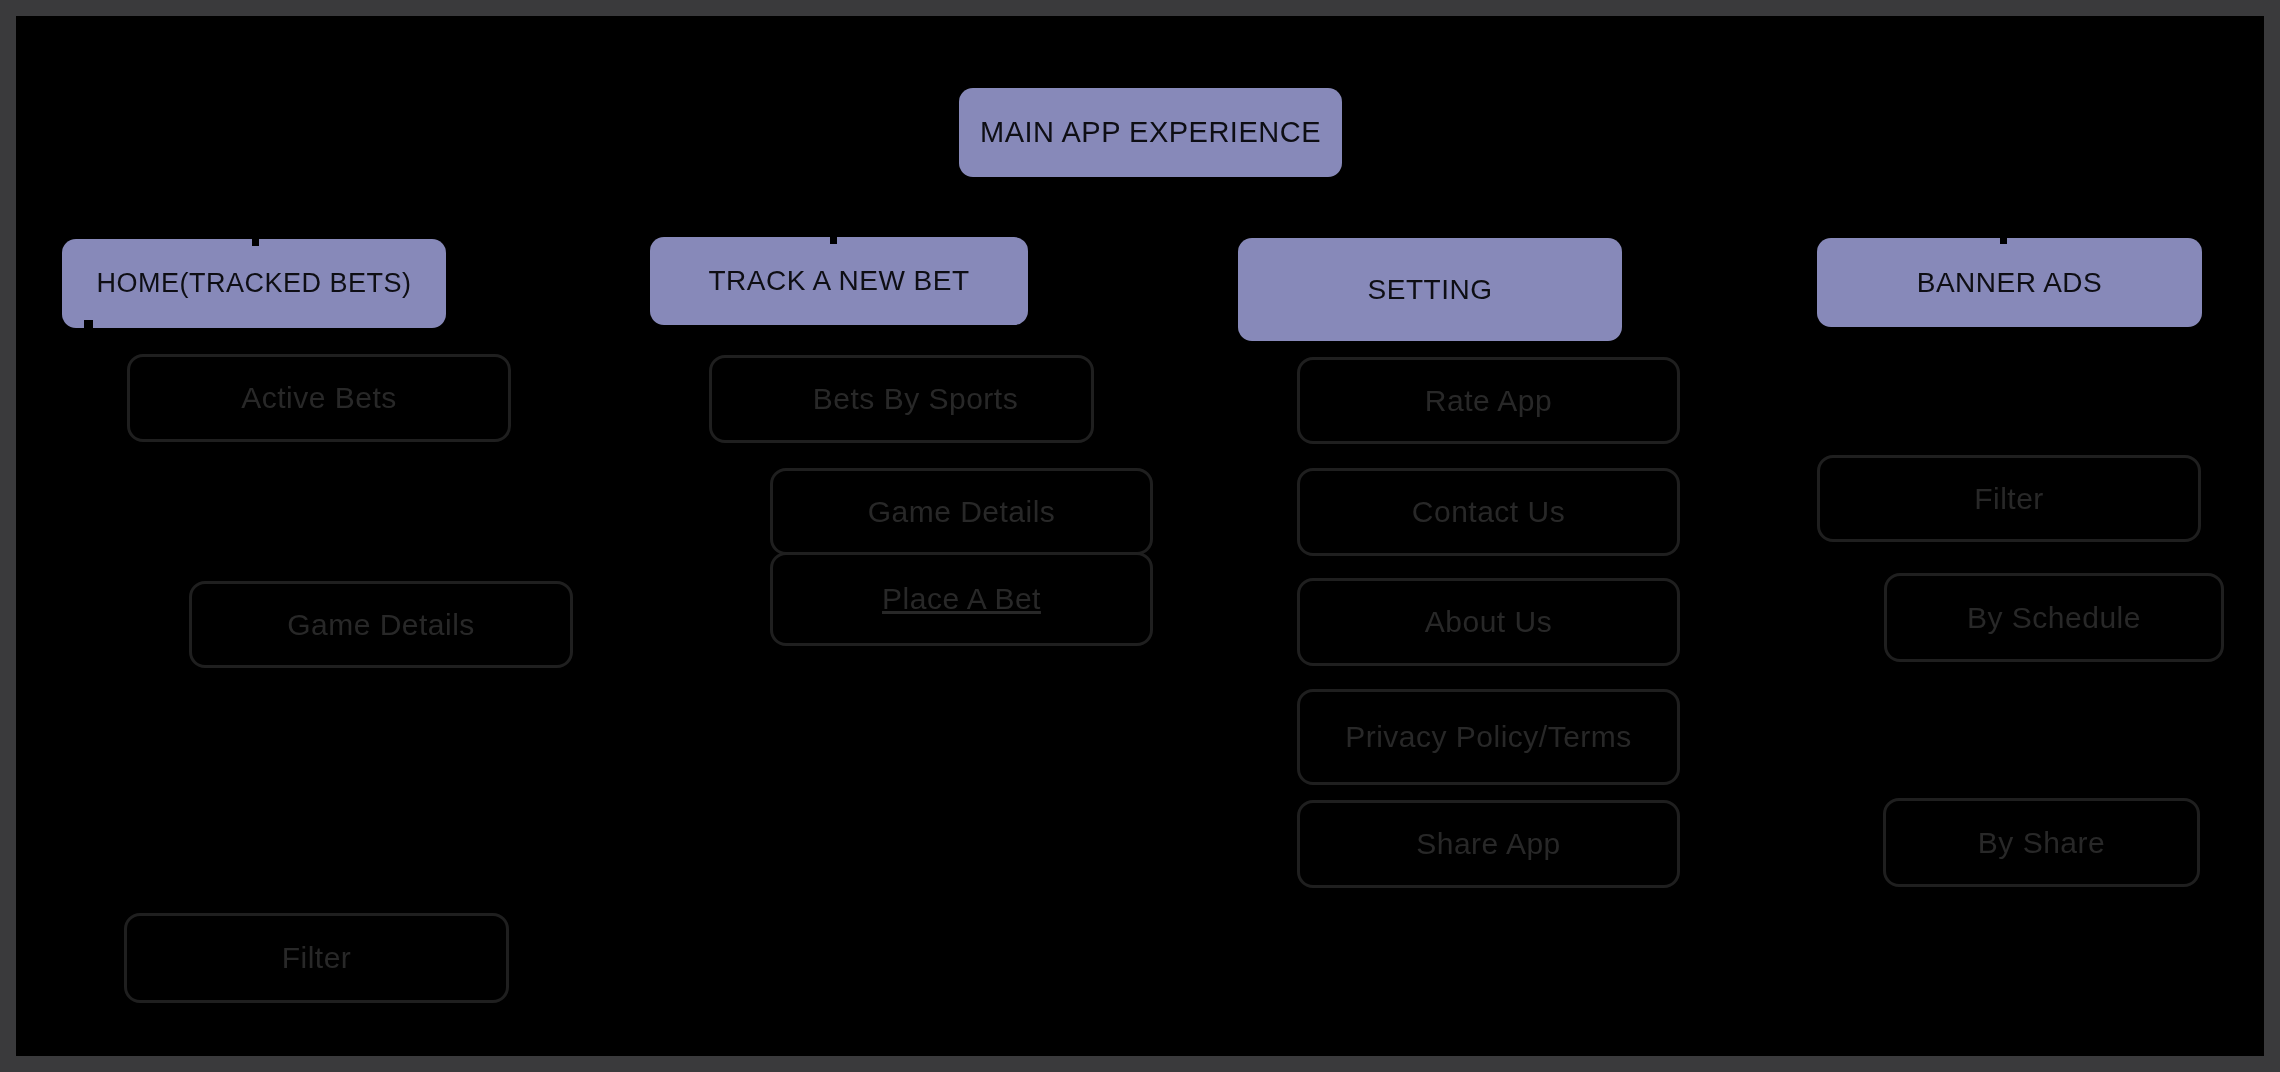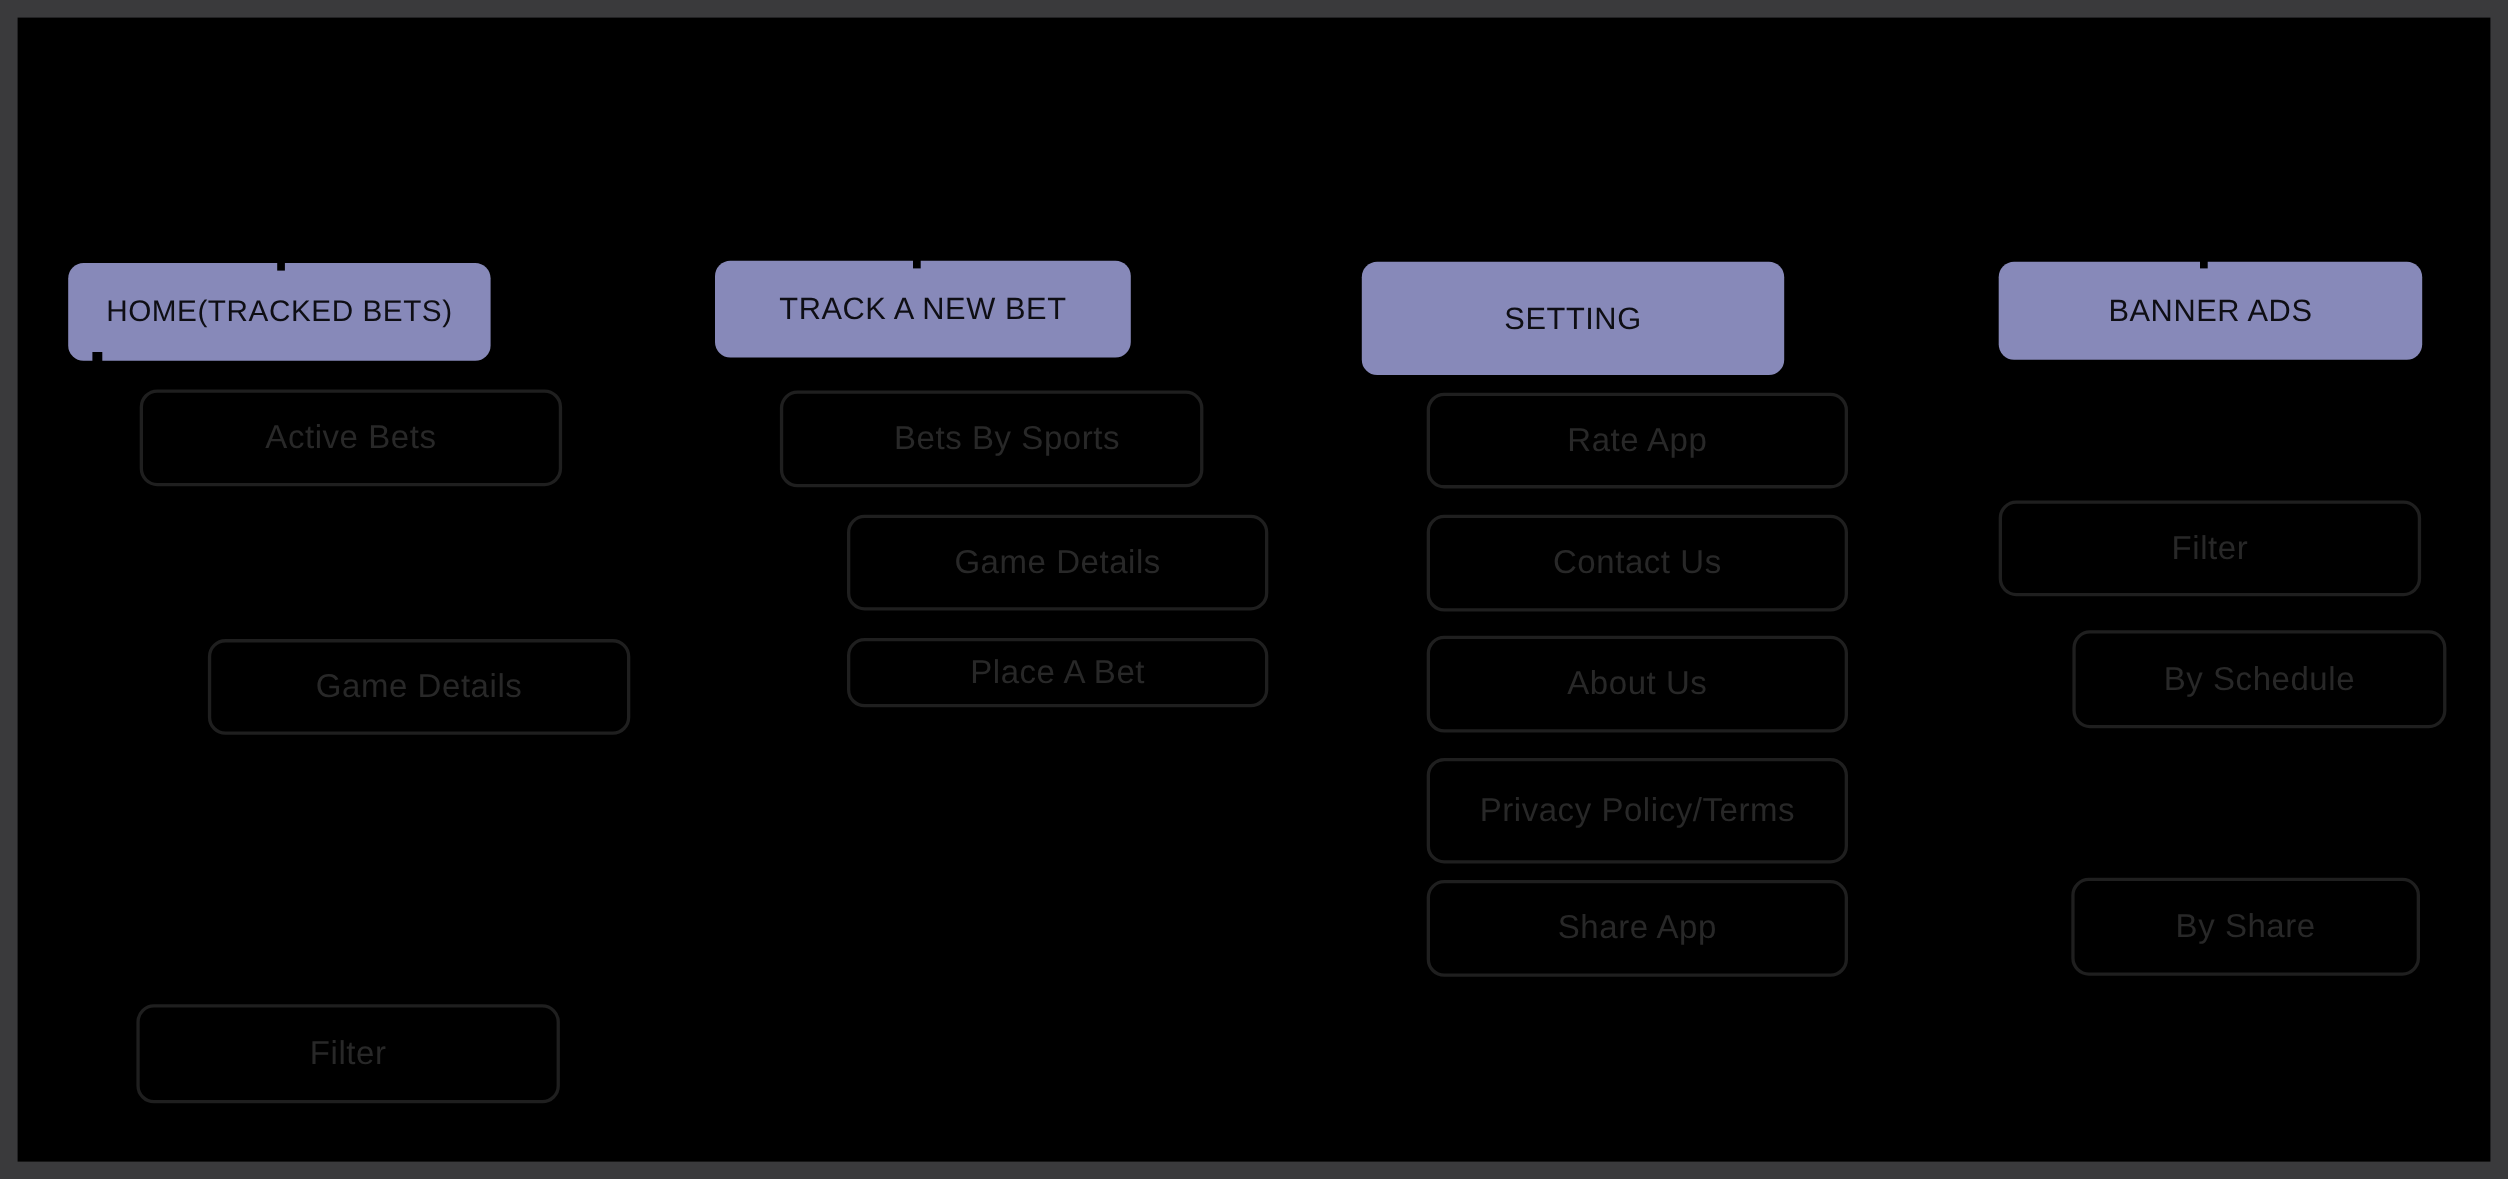--- a/index.html
+++ b/index.html
@@ -44,33 +44,34 @@
     position:absolute;
     background:#000;
   }
 </style>
 </head>
 <body style="--frame: #3a3a3c; --canvas: #000000; --nodeFill: #8789b9; --nodeText: #0e0e14; --subBorder: #1f1f1f; --subText: #282828;">
 
 <div class="page">
   <div class="canvas"></div>
 
+  <div class="node root" style="left:959px;top:88px;width:383px;height:89px;">MAIN APP EXPERIENCE</div>
 
   <div class="node" style="left:62px;top:239px;width:384px;height:89px;font-size:27px;">HOME(TRACKED BETS)</div>
   <div class="node" style="left:650px;top:237px;width:378px;height:88px;">TRACK A NEW BET</div>
   <div class="node" style="left:1238px;top:238px;width:384px;height:103px;">SETTING</div>
   <div class="node" style="left:1817px;top:238px;width:385px;height:89px;">BANNER ADS</div>
 
   <div class="sub" style="left:127px;top:354px;width:384px;height:88px;">Active Bets</div>
   <div class="sub" style="left:189px;top:581px;width:384px;height:87px;">Game Details</div>
   <div class="sub" style="left:124px;top:913px;width:385px;height:90px;">Filter</div>
 
   <div class="sub" style="left:709px;top:355px;width:385px;height:88px;padding-left:28px;">Bets By Sports</div>
   <div class="sub" style="left:770px;top:468px;width:383px;height:87px;">Game Details</div>
-  <div class="sub" style="left:770px;top:580px;width:383px;height:63px;">Place A Bet</div>
+  <div class="sub" style="left:770px;top:552px;width:383px;height:94px;text-decoration:underline;">Place A Bet</div>
 
   <div class="sub" style="left:1297px;top:357px;width:383px;height:87px;">Rate App</div>
   <div class="sub" style="left:1297px;top:468px;width:383px;height:88px;">Contact Us</div>
   <div class="sub" style="left:1297px;top:578px;width:383px;height:88px;">About Us</div>
   <div class="sub" style="left:1297px;top:689px;width:383px;height:96px;">Privacy Policy/Terms</div>
   <div class="sub" style="left:1297px;top:800px;width:383px;height:88px;">Share App</div>
 
   <div class="sub" style="left:1817px;top:455px;width:384px;height:87px;">Filter</div>
   <div class="sub" style="left:1884px;top:573px;width:340px;height:89px;">By Schedule</div>
   <div class="sub" style="left:1883px;top:798px;width:317px;height:89px;">By Share</div>

